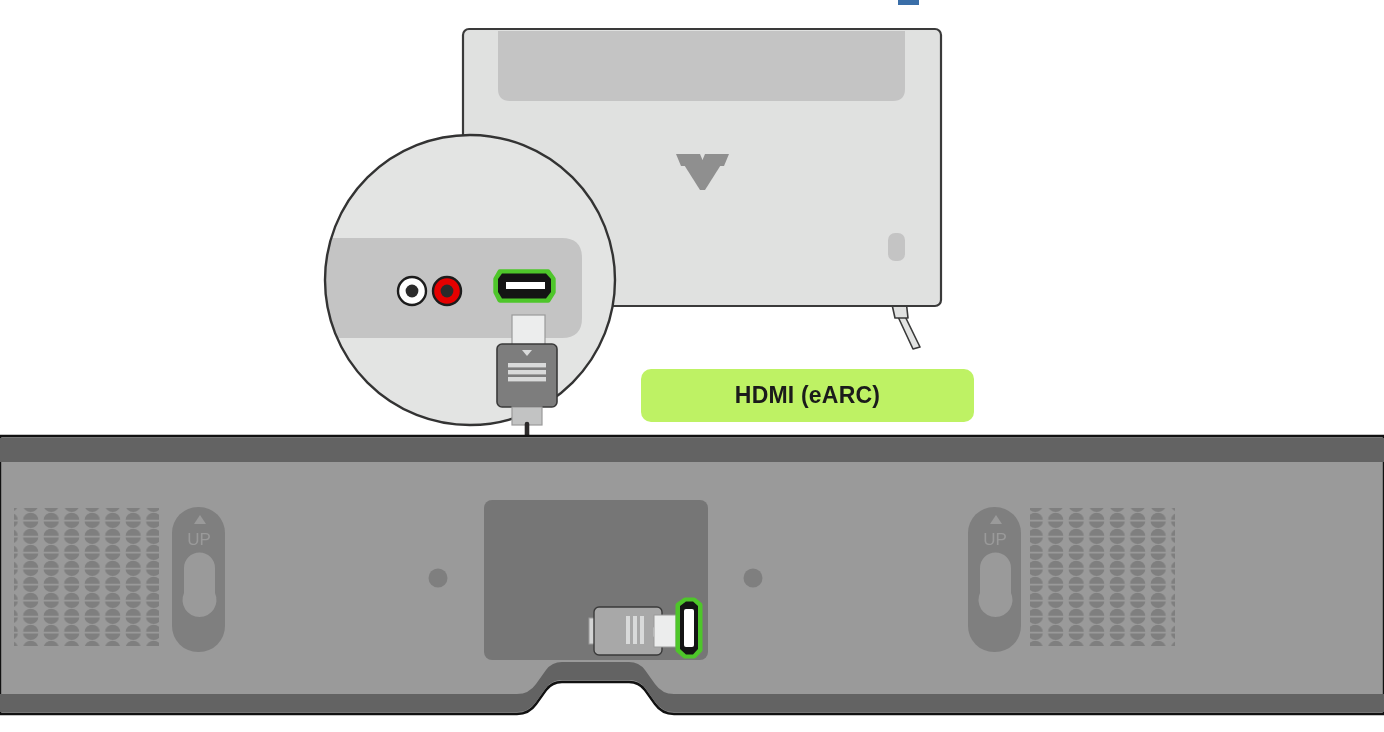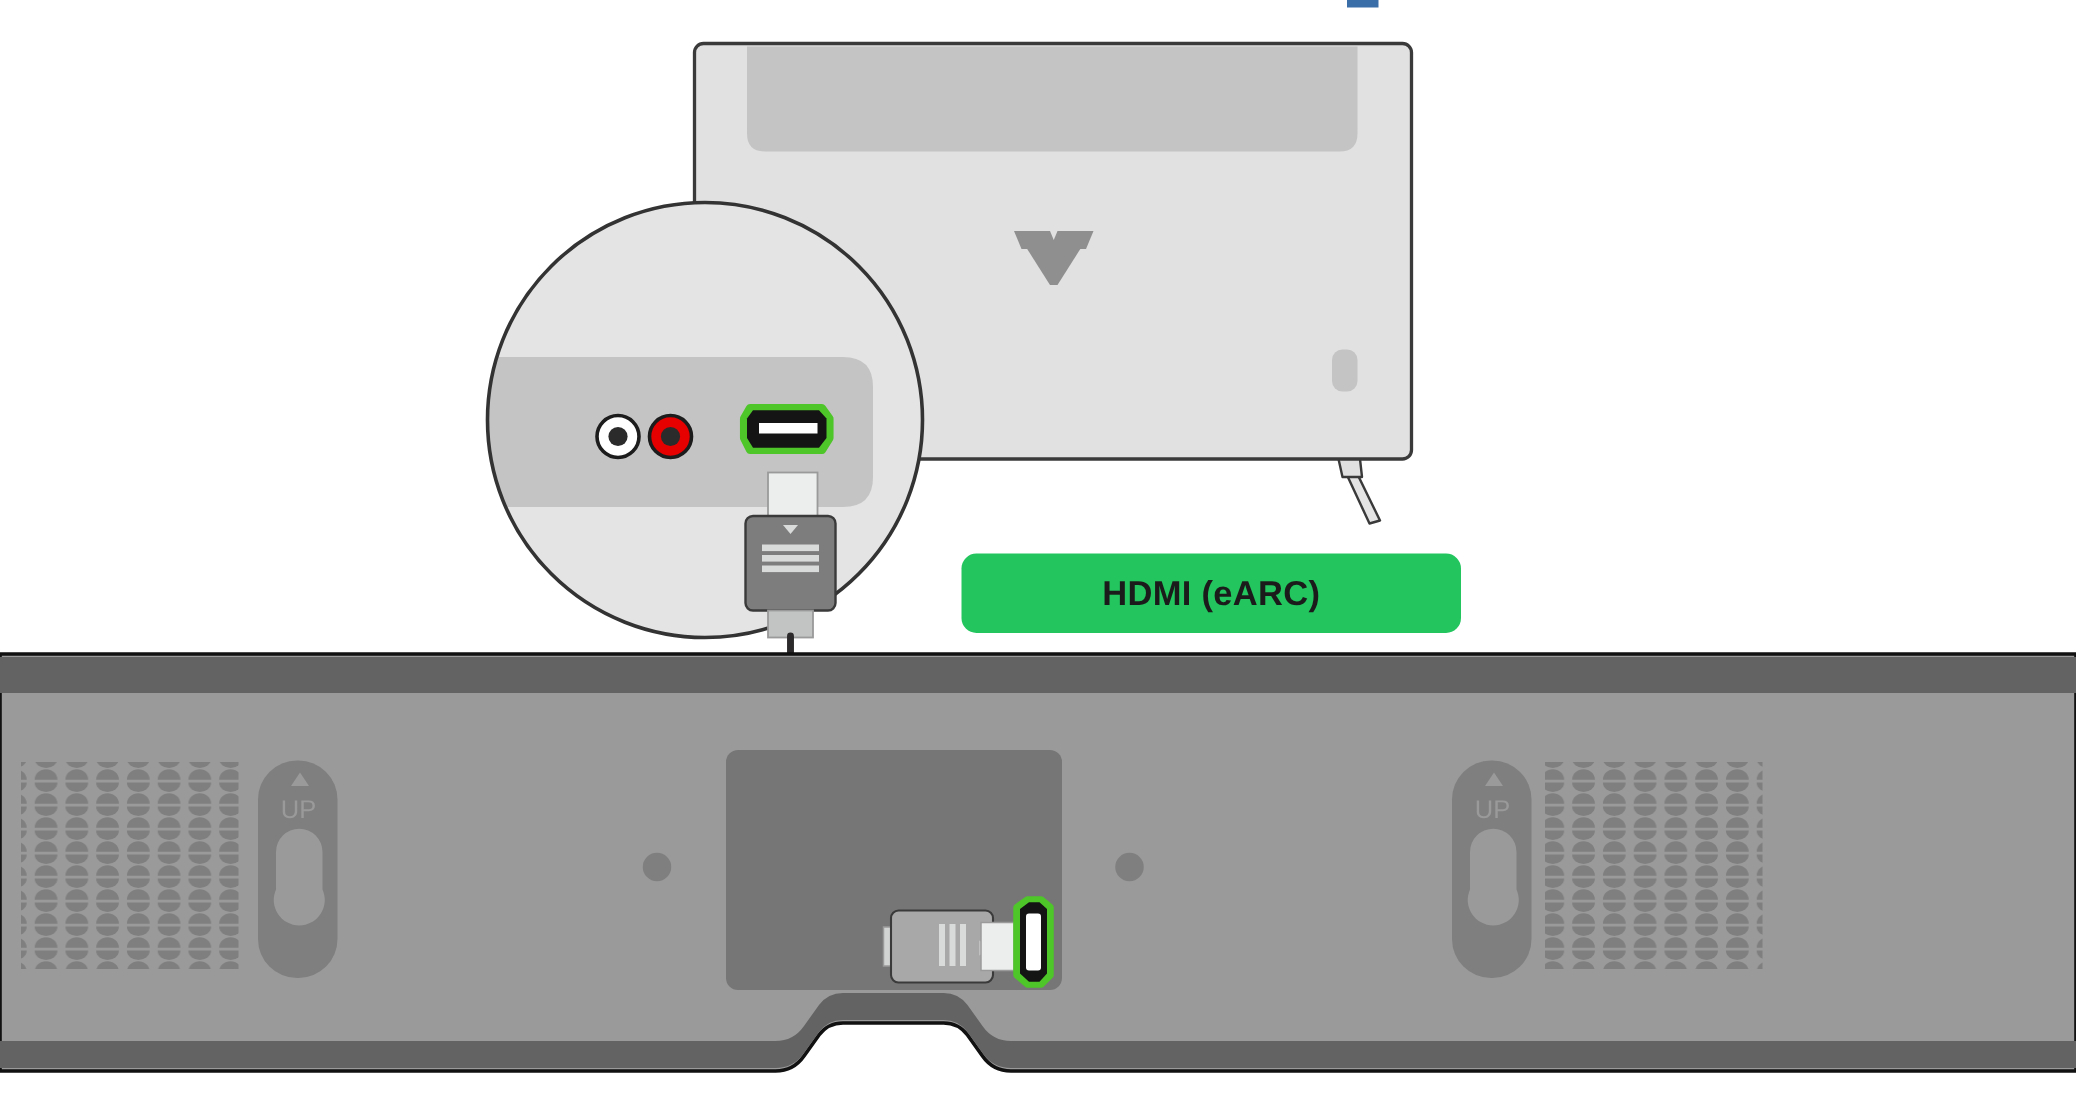--- a/index.html
+++ b/index.html
@@ -17,21 +17,21 @@
   }
   #scene { position: absolute; inset: 0; }
 
   
   .label-pill {
     position: absolute;
     left: 641px;
     top: 369px;
     width: 333px;
     height: 53px;
-    background: #22c55e;
+    background: #bef264;
     border-radius: 10px;
     display: flex;
     align-items: center;
     justify-content: center;
   }
   .label-pill .txt {
     font-size: 23px;
     font-weight: bold;
     color: #1b1b1b;
     letter-spacing: 0.2px;

